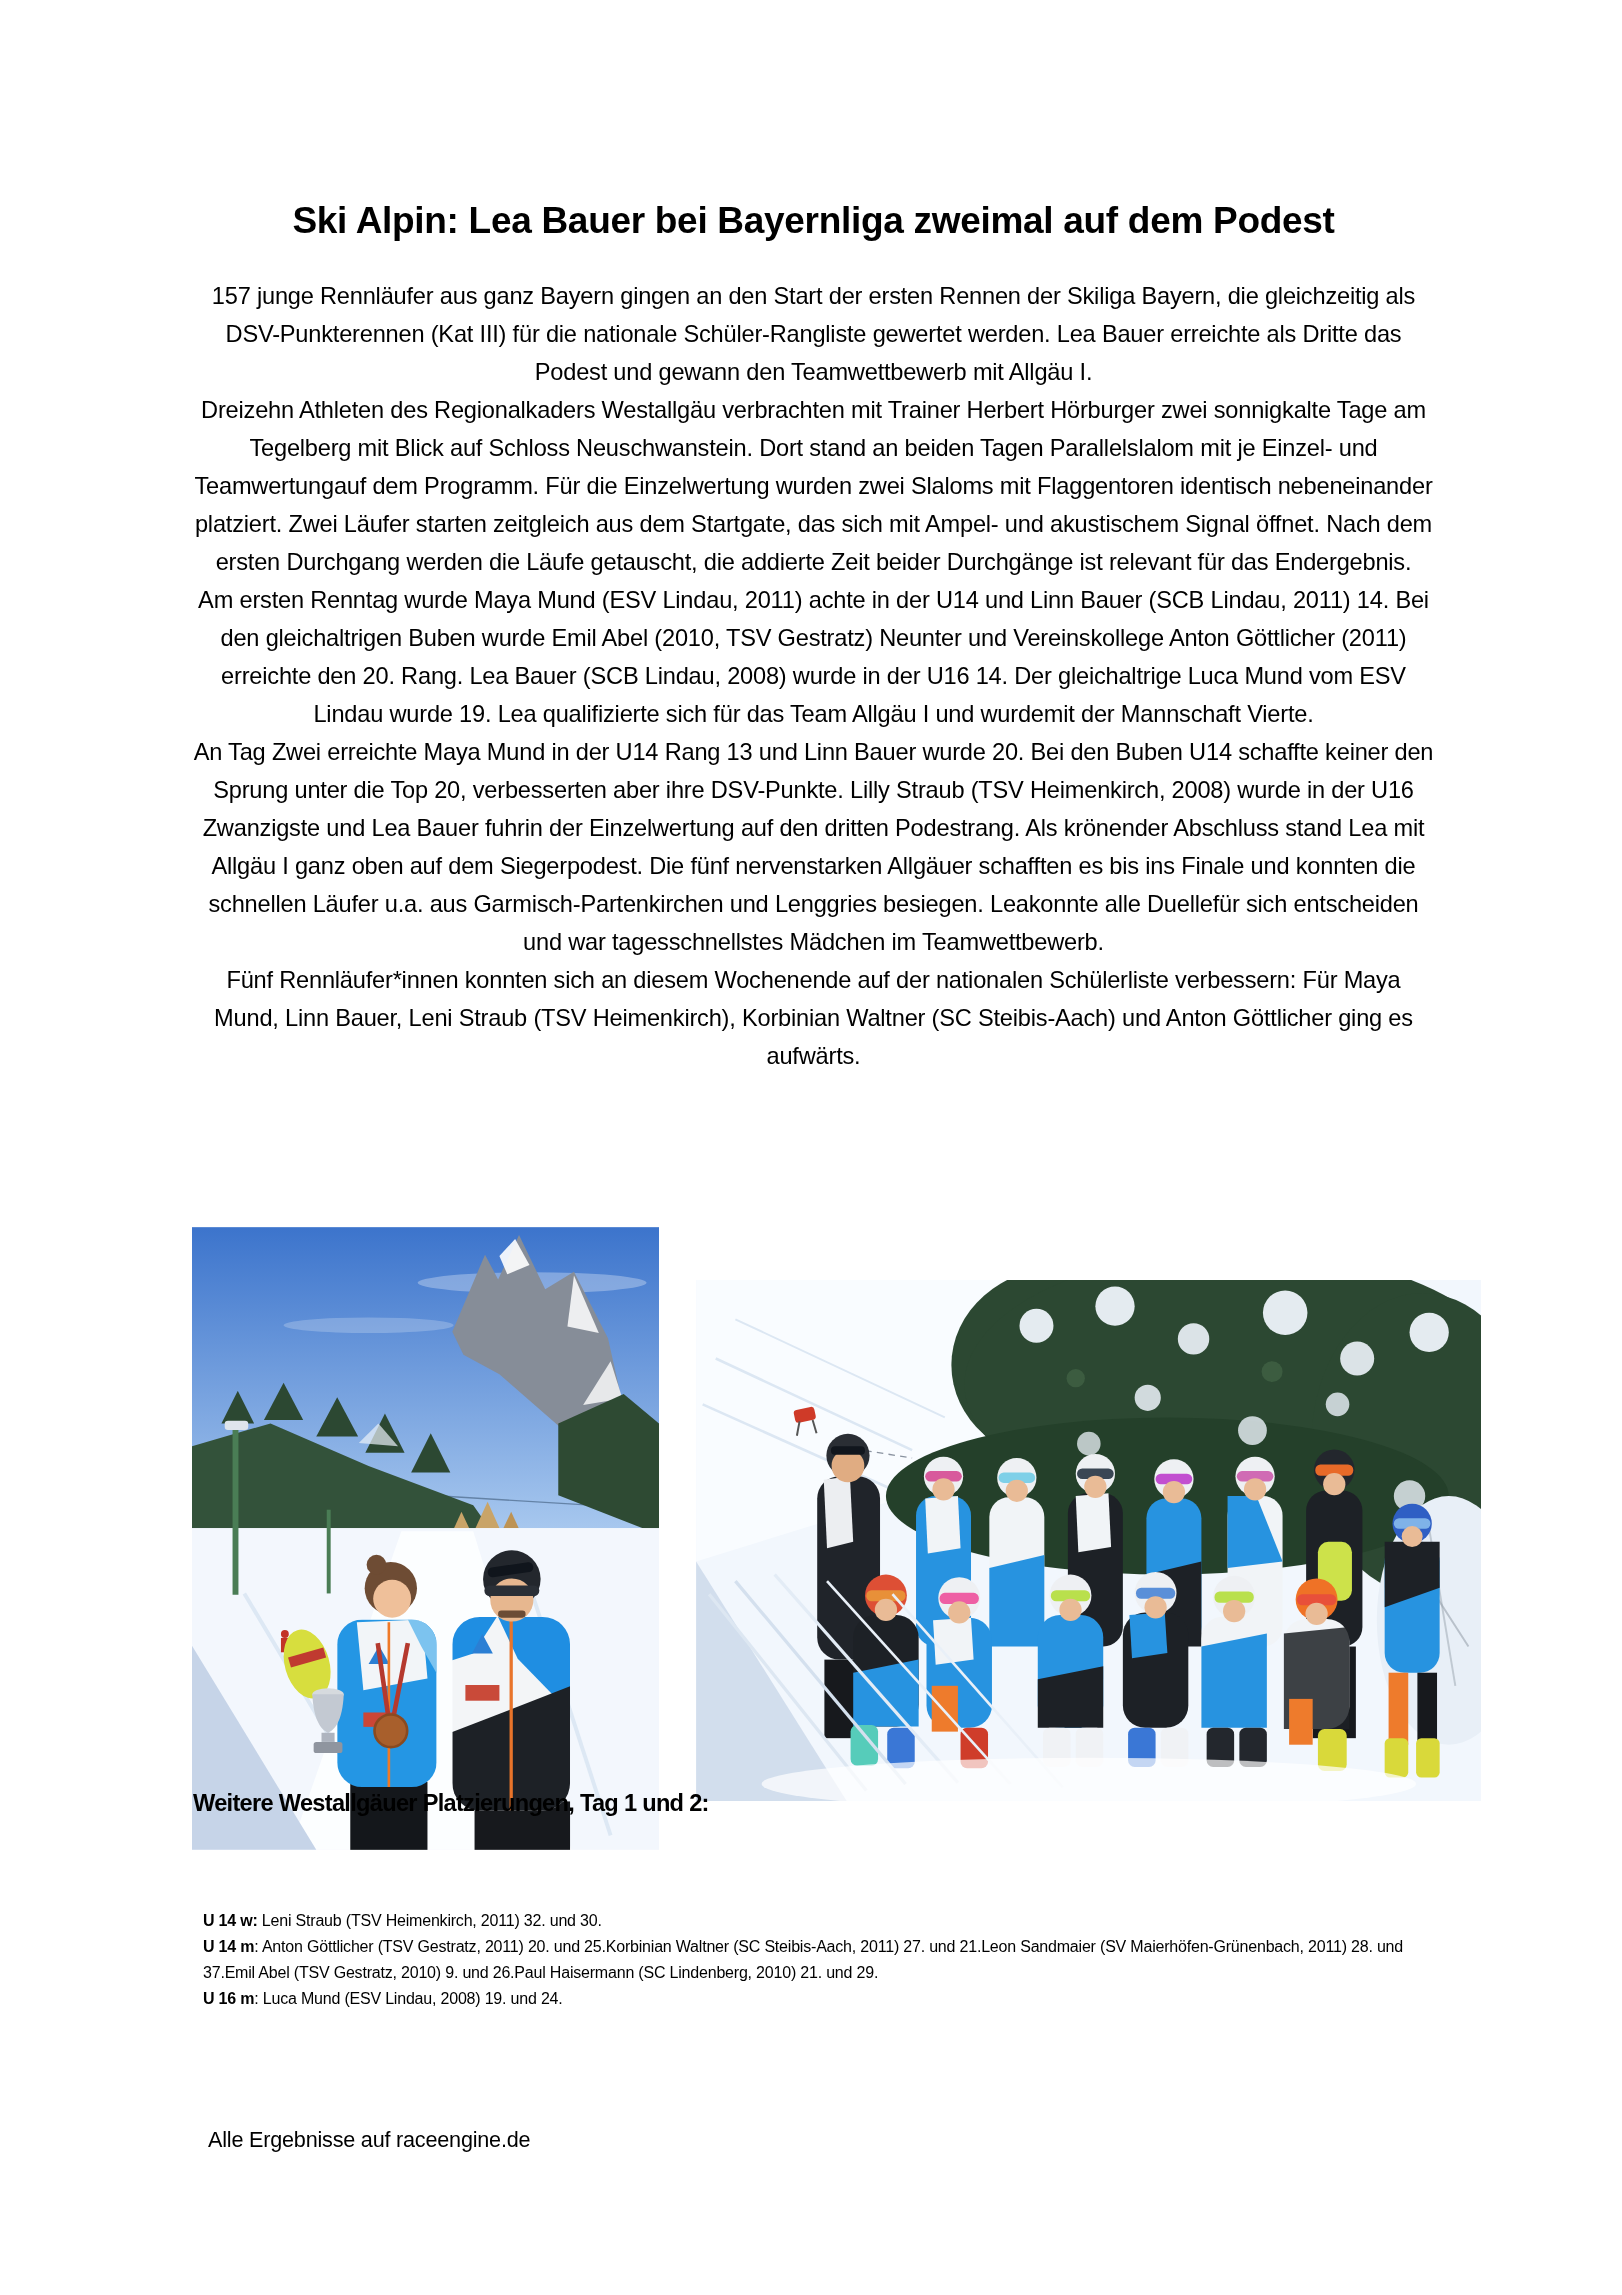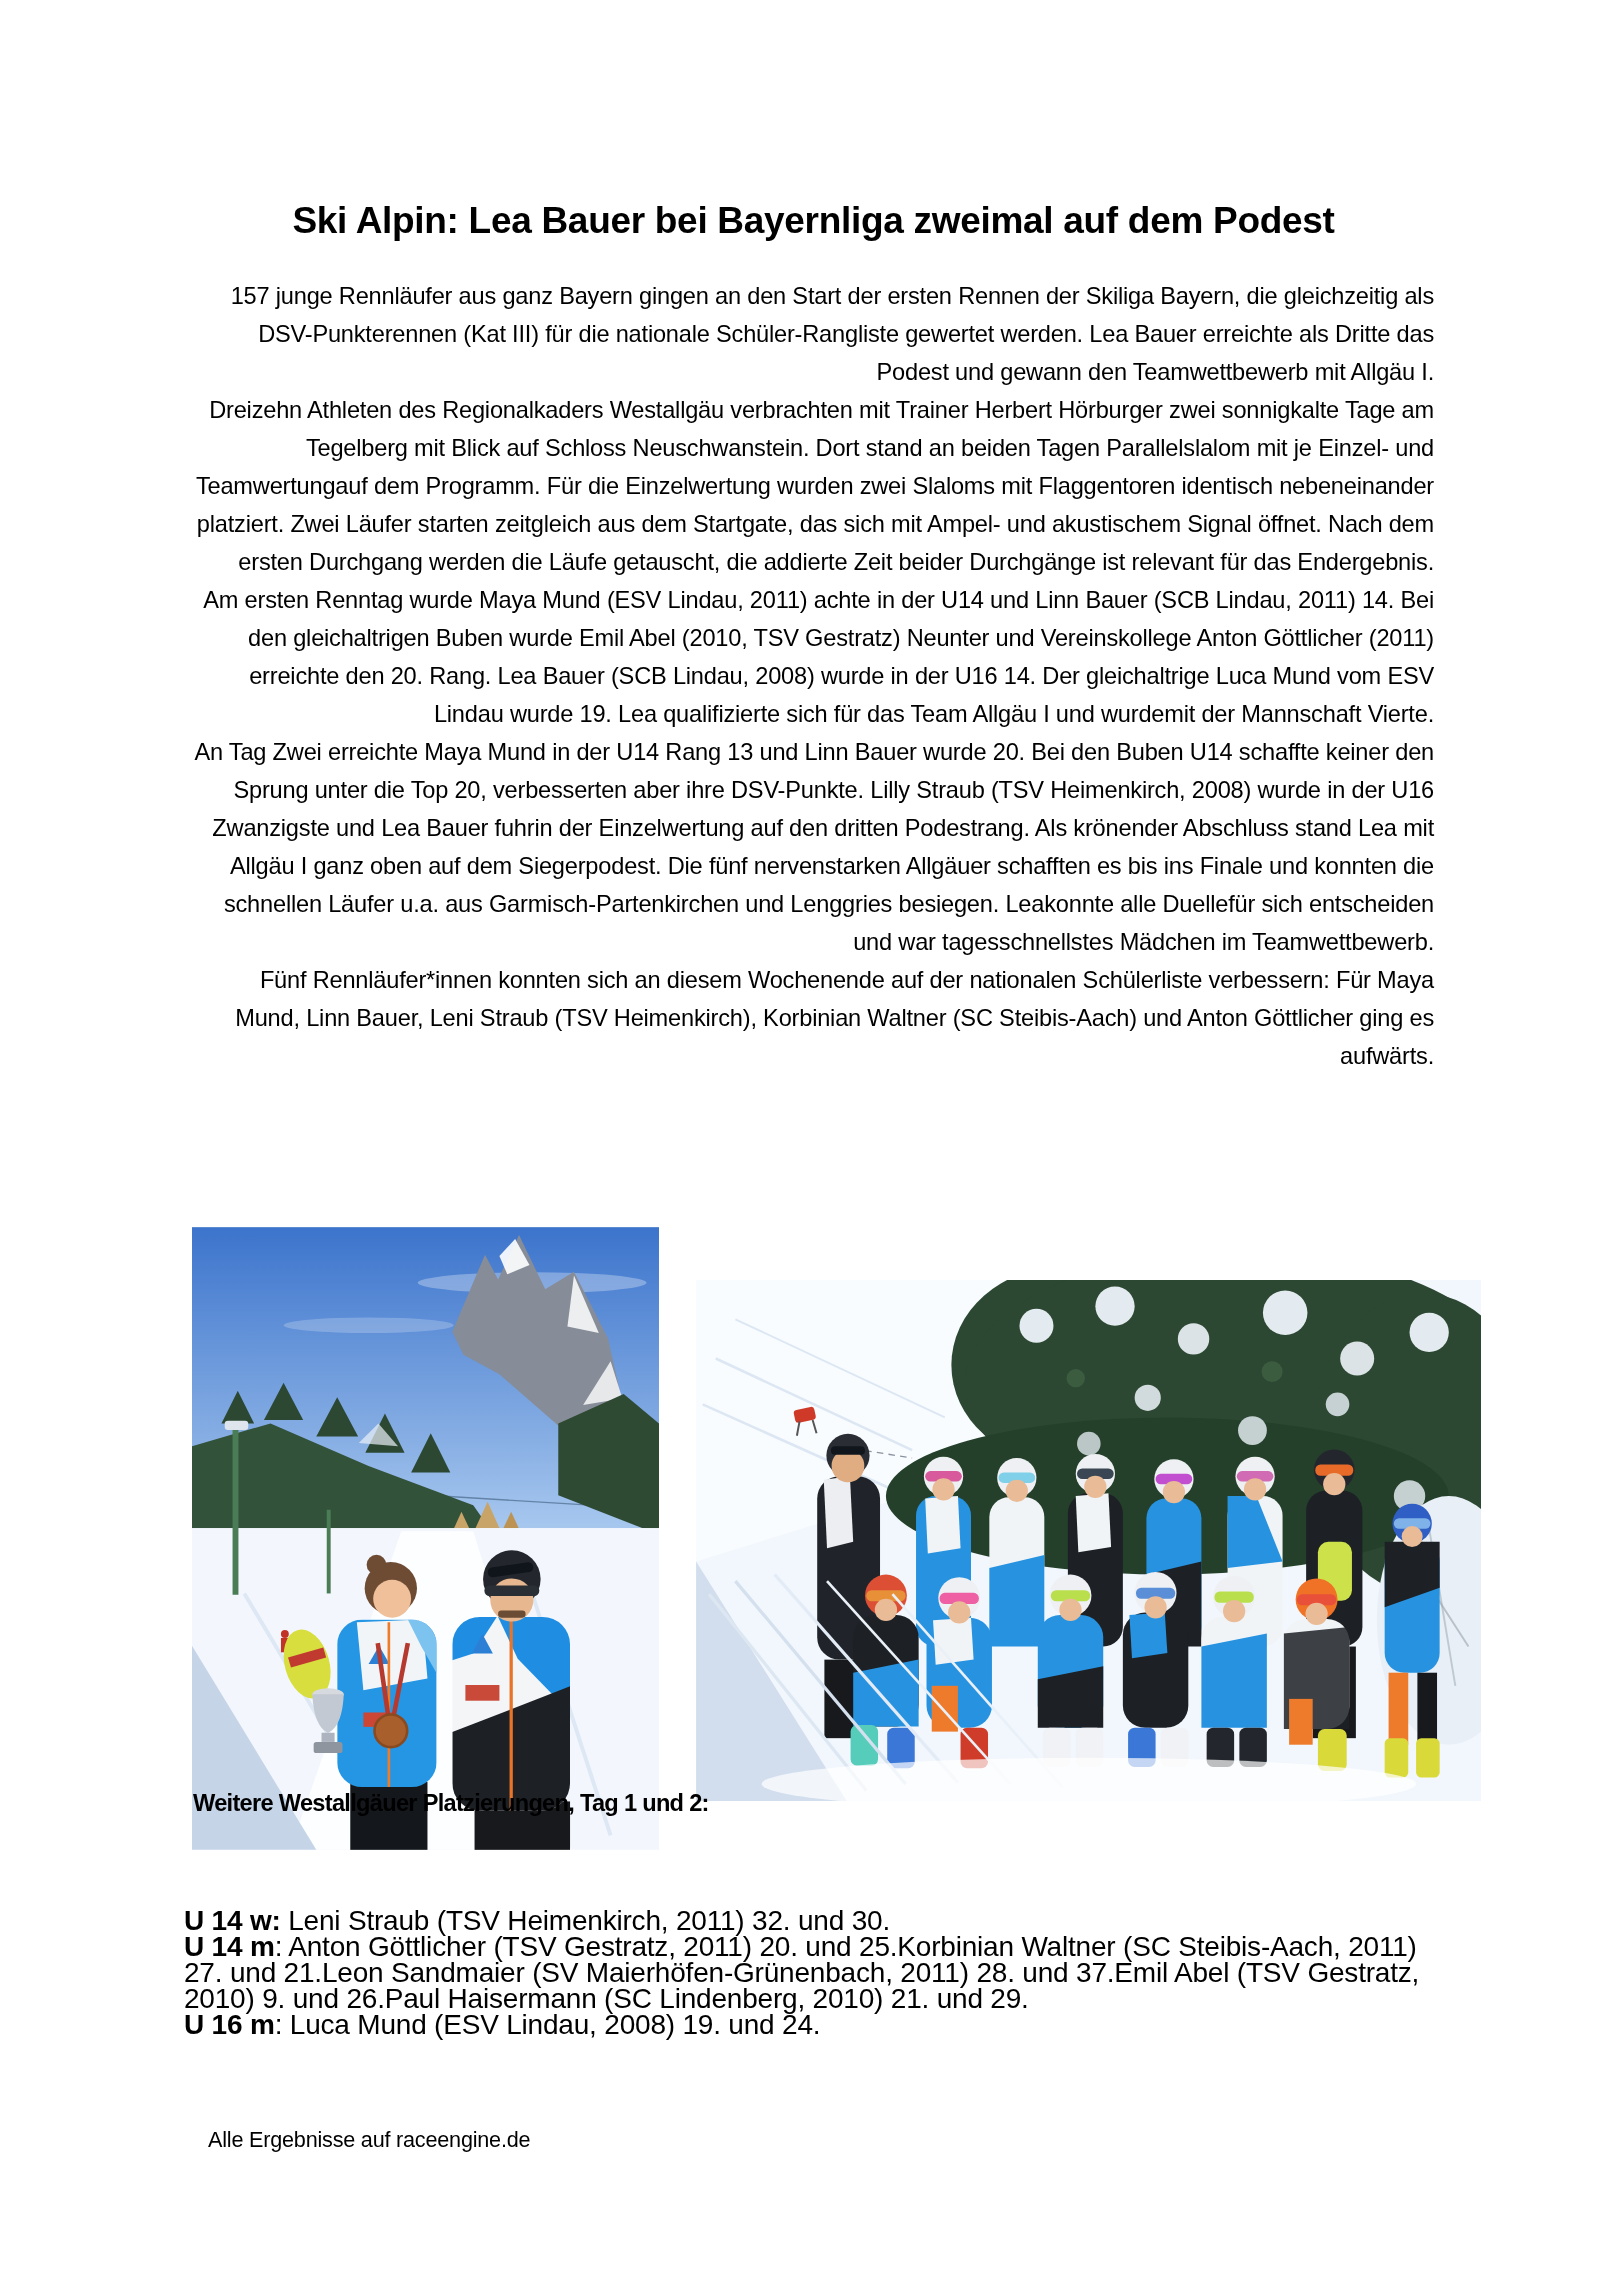--- a/index.html
+++ b/index.html
@@ -13,34 +13,34 @@
     padding-left:40px;
   }
   .title{
     position:absolute;left:193px;top:200px;width:1241px;
     text-align:center;font-weight:bold;font-size:37px;
     letter-spacing:-0.3px;white-space:nowrap;
   }
   .body-text{
     position:absolute;left:193px;top:277px;width:1241px;
     font-size:23.6px;line-height:38px;letter-spacing:-0.2px;
-    text-align:right;
+    text-align:center;
   }
   .body-text p{margin:0;}
   .photo{position:absolute;overflow:hidden;}
   .photo svg{display:block;width:100%;height:100%;}
   .photo-left{left:192px;top:1227px;width:467px;height:623px;}
   .photo-right{left:696px;top:1280px;width:785px;height:521px;}
   .results-heading{
     position:absolute;left:193px;top:1790px;
     font-size:23.6px;font-weight:bold;letter-spacing:-0.7px;white-space:nowrap;
   }
   .results{
-    position:absolute;left:184px;top:1908px;width:1241px;
-    font-size:28px;line-height:26px;letter-spacing:-0.2px;
+    position:absolute;left:203px;top:1908px;width:1241px;
+    font-size:16px;line-height:26px;letter-spacing:-0.2px;
   }
   .results p{margin:0;}
   .results .b{font-weight:bold;}
   .footer-note{
     position:absolute;left:208px;top:2127px;
     font-size:21.6px;letter-spacing:-0.2px;
   }
 </style>
 </head>
 <body>

